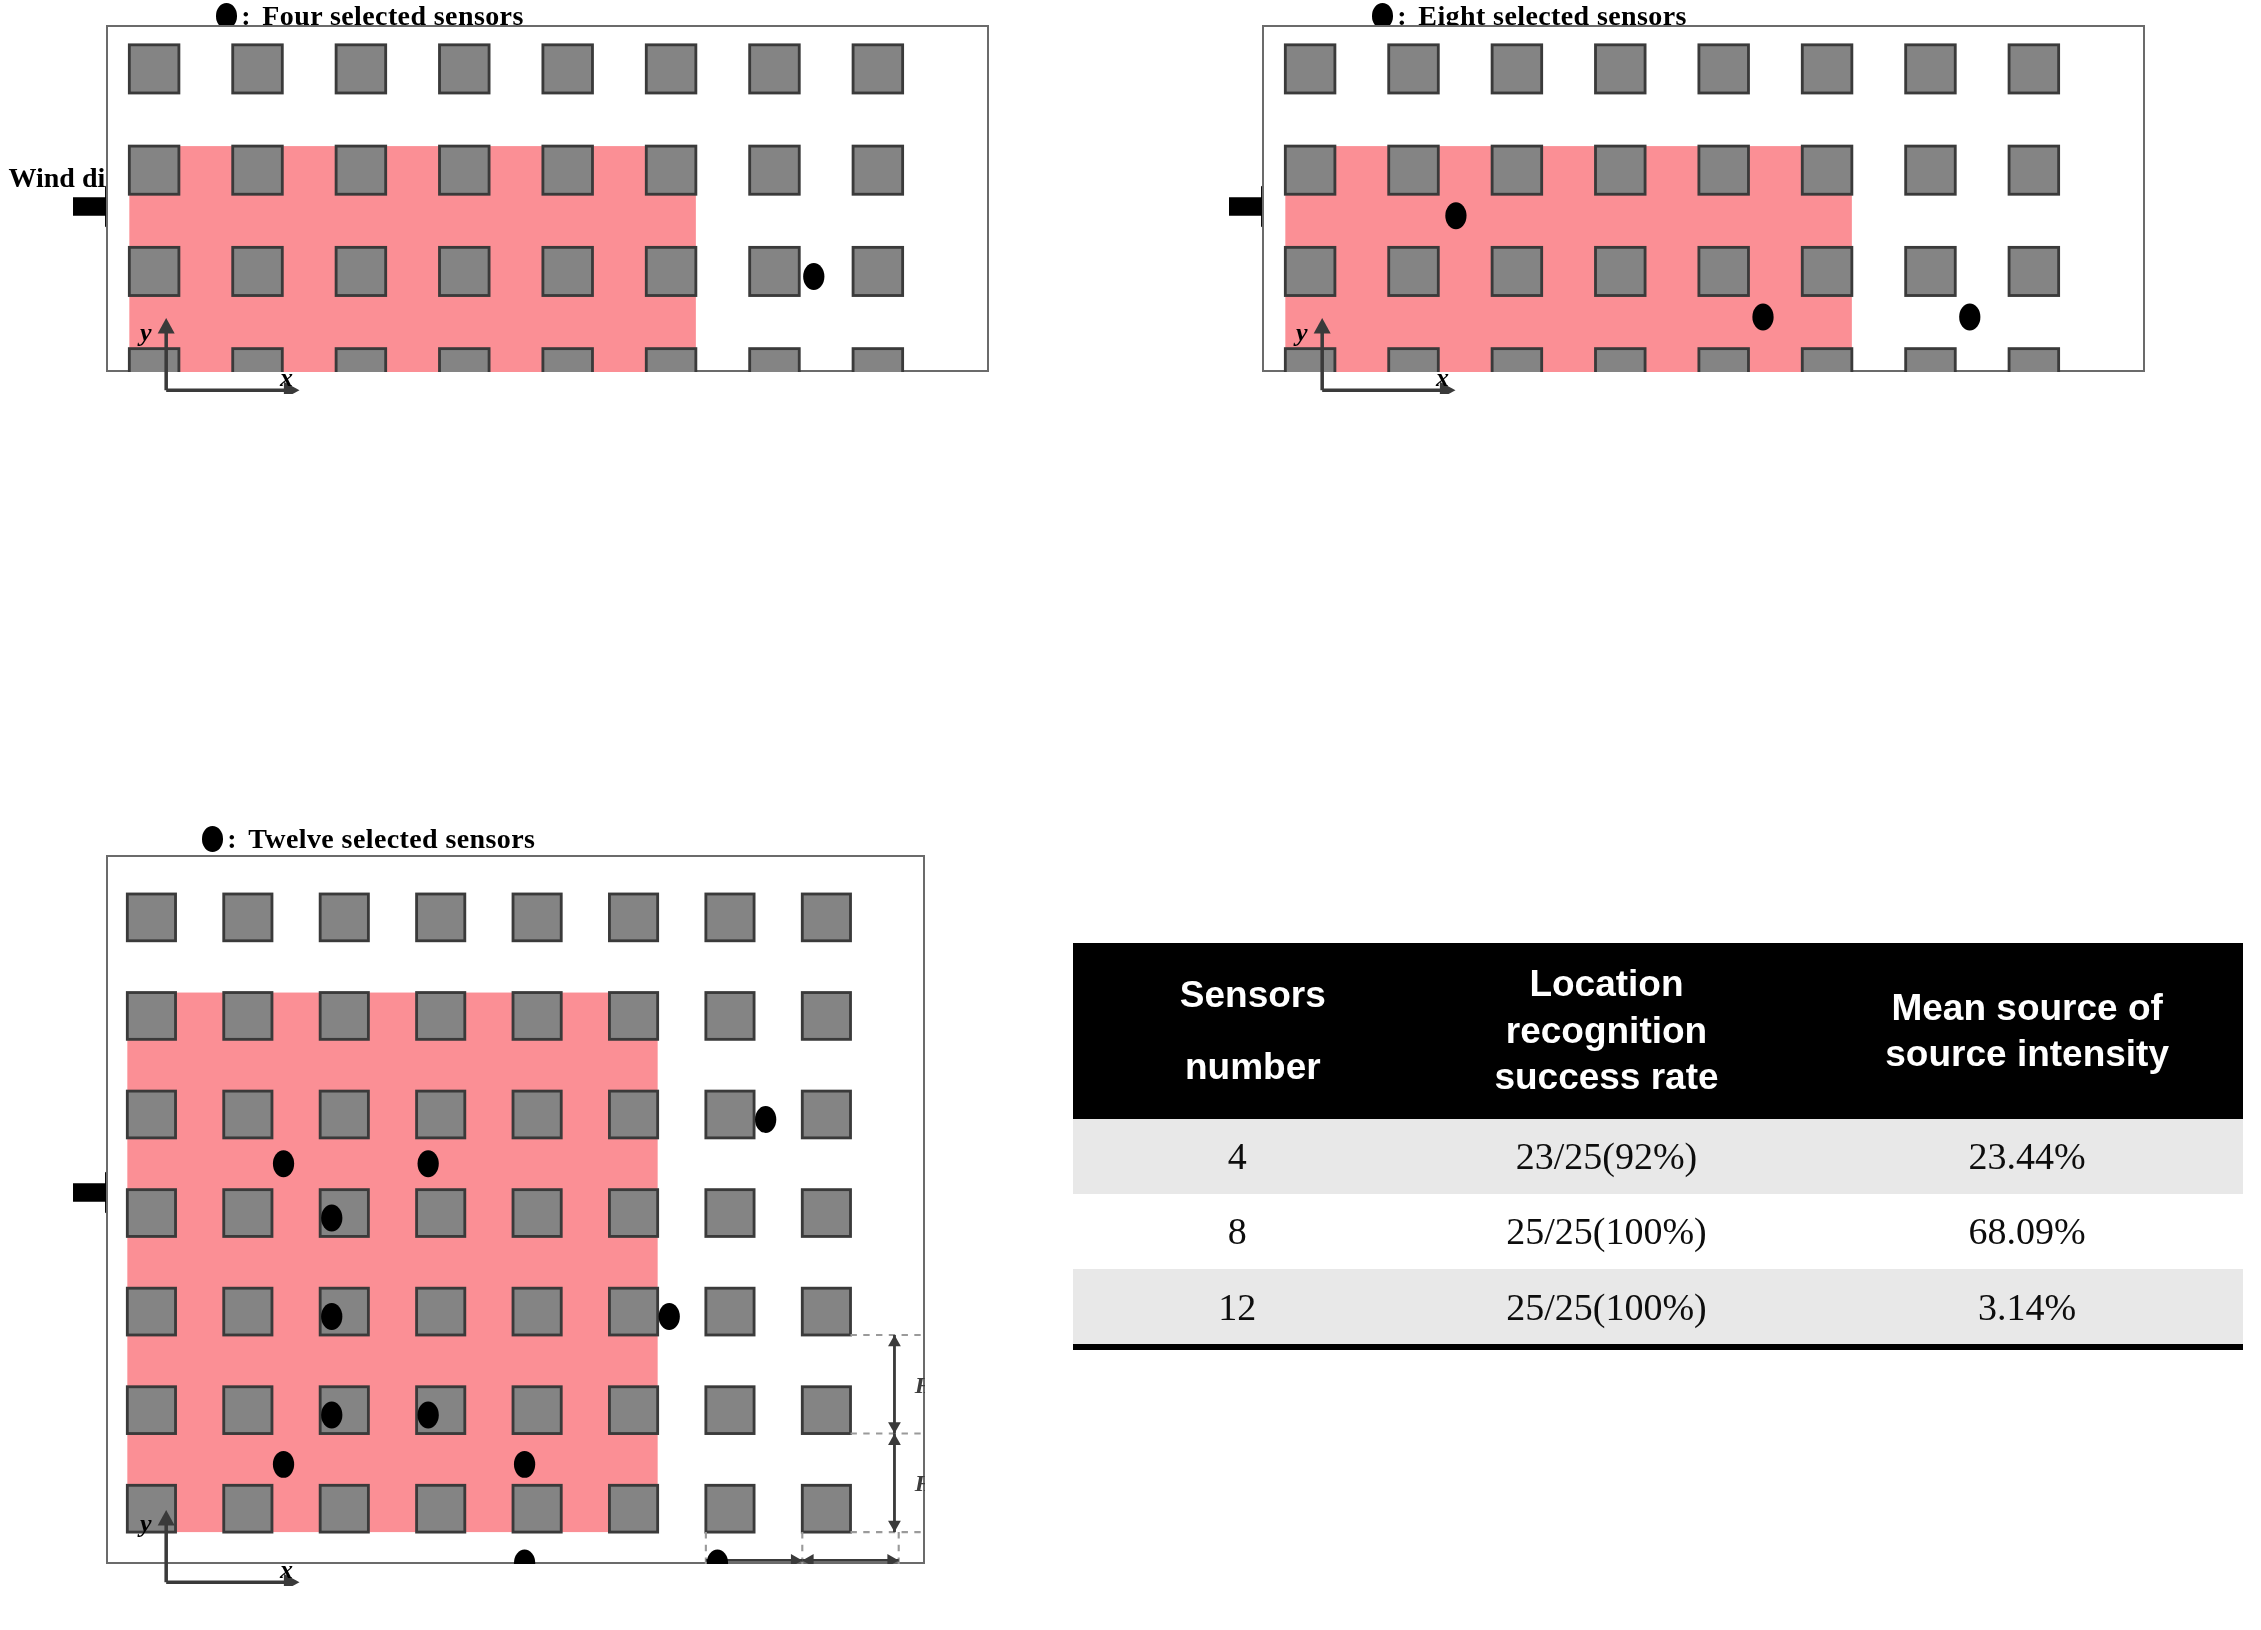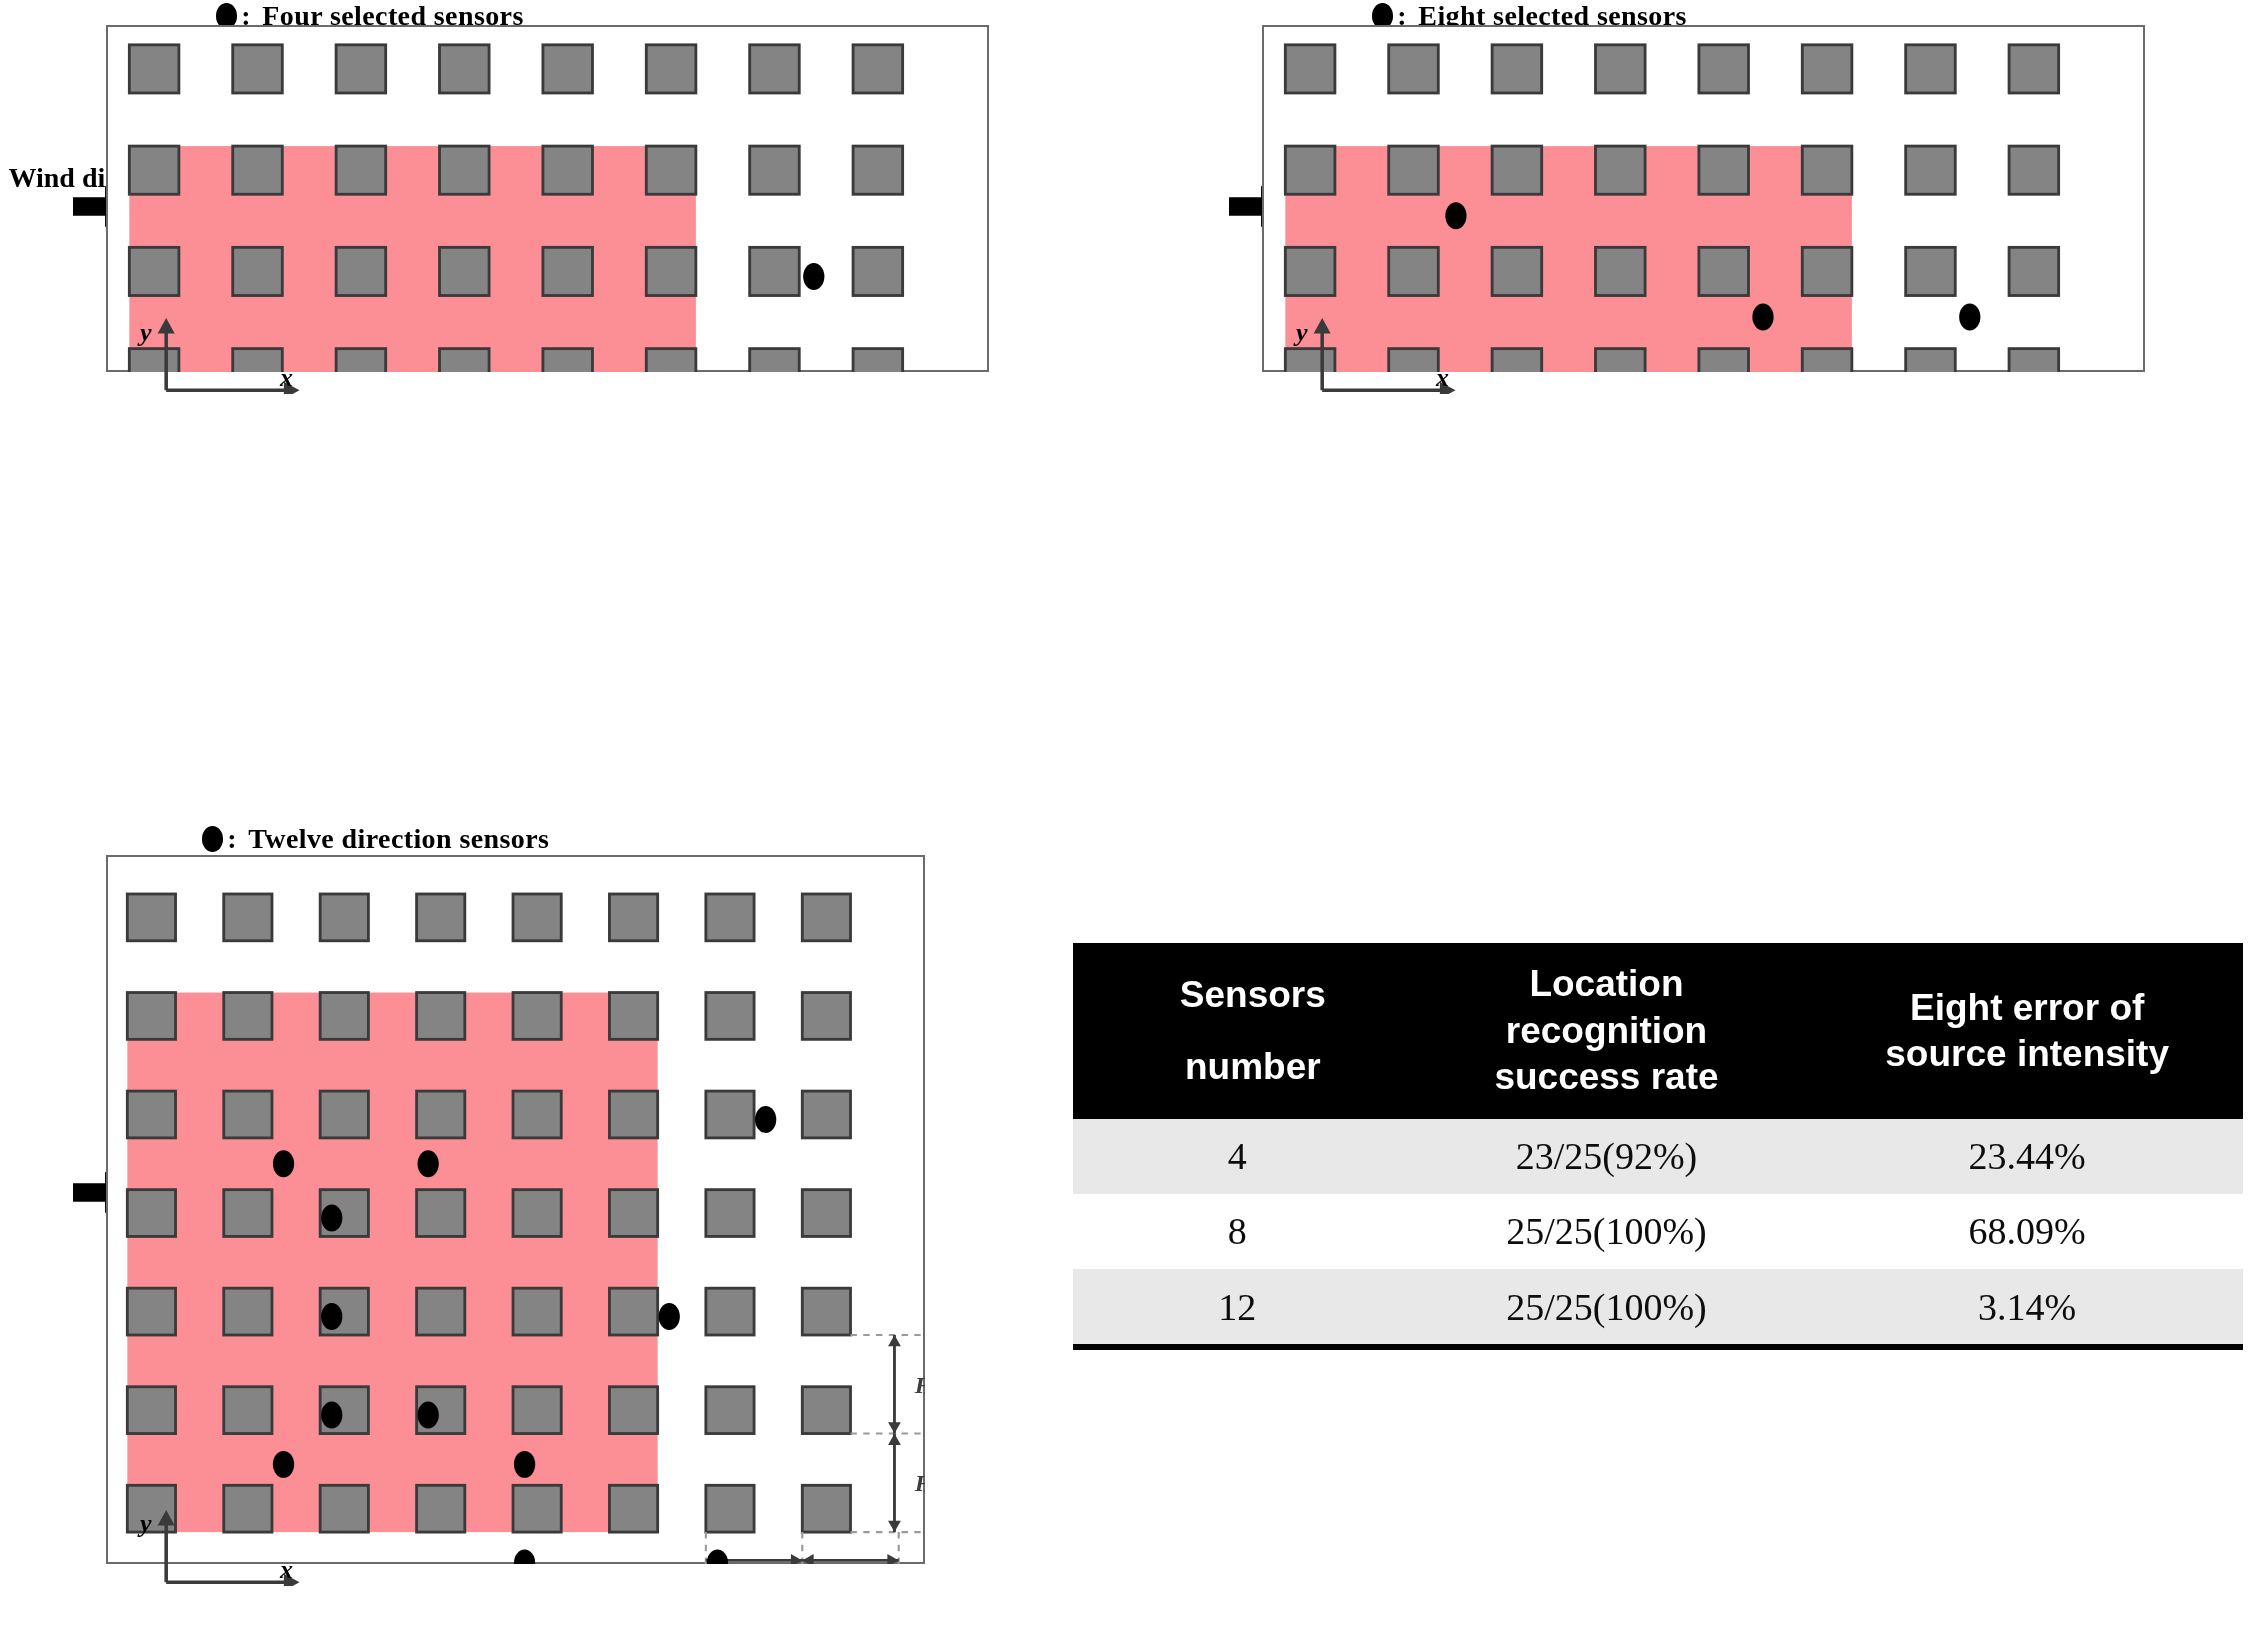--- a/index.html
+++ b/index.html
@@ -259,21 +259,21 @@
     <path d="M20 8 L8 30 L32 30 Z" fill="#3a3a3a"></path>
     <path d="M20 110 L195 110" stroke="#3a3a3a" stroke-width="5" fill="none"></path>
     <path d="M208 110 L186 98 L186 122 Z" fill="#3a3a3a"></path>
   </svg>
   <div class="axlabel" style="left:140px;top:318px;">y</div>
   <div class="axlabel" style="left:280px;top:363px;">x</div>
 </div>
 
 <div class="panel" id="panel-c-root" style="left:0px;top:823px;width:1042px;height:801px;">
   <div class="legend" style="left:202px;top:0px;">
-    <span class="dotglyph"></span><span class="colon">:</span><span>Twelve direction sensors</span>
+    <span class="dotglyph"></span><span class="colon">:</span><span>Twelve selected sensors</span>
   </div>
   <svg class="warrow" style="left:73px;top:346px;" width="57" height="47" viewBox="0 0 80 66">
     <path d="M0 20 L45 20 L45 4 L79 33 L45 62 L45 46 L0 46 Z" fill="#000"></path>
   </svg>
   <div class="frame" style="left:106px;top:32px;width:819px;height:709px;"></div>
   <svg style="position:absolute;left:106px;top:32px;" width="819" height="709" viewBox="0 0 1155 1000">
       <rect x="30" y="194" width="748" height="761" fill="#FB8F95"></rect>
       <rect x="30" y="55" width="68" height="66" fill="#848484" stroke="#3a3a3a" stroke-width="4"></rect>
       <rect x="166" y="55" width="68" height="66" fill="#848484" stroke="#3a3a3a" stroke-width="4"></rect>
       <rect x="302" y="55" width="68" height="66" fill="#848484" stroke="#3a3a3a" stroke-width="4"></rect>
@@ -390,21 +390,21 @@
         <div>Sensors</div>
         <div style="height:25.5px;"></div>
         <div>number</div>
       </th>
       <th style="width:36%;">
         <div>Location</div>
         <div>recognition</div>
         <div>success rate</div>
       </th>
       <th style="width:38%;">
-        <div>Eight error of</div>
+        <div>Mean source of</div>
         <div>source intensity</div>
       </th>
     </tr>
   </thead>
   <tbody>
     <tr class="alt">
       <td>4</td>
       <td>23/25(92%)</td>
       <td>23.44%</td>
     </tr>

